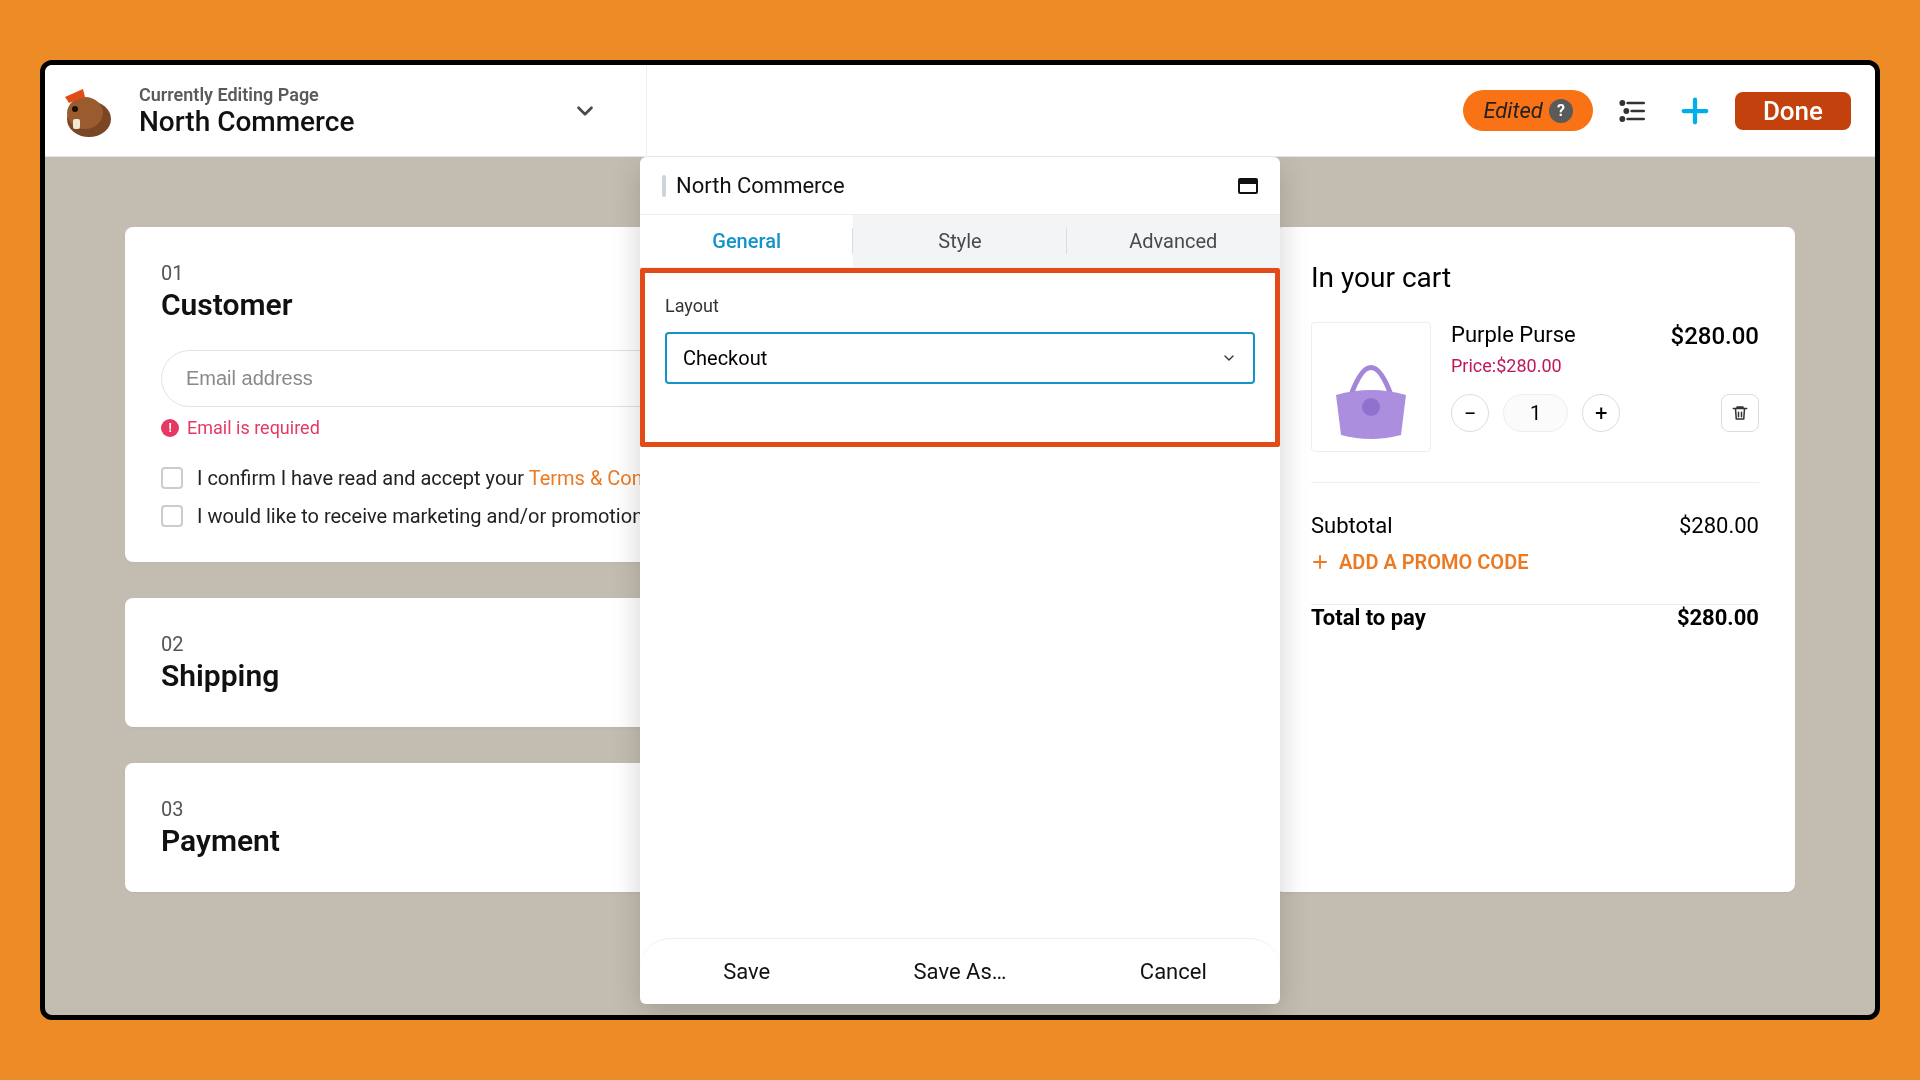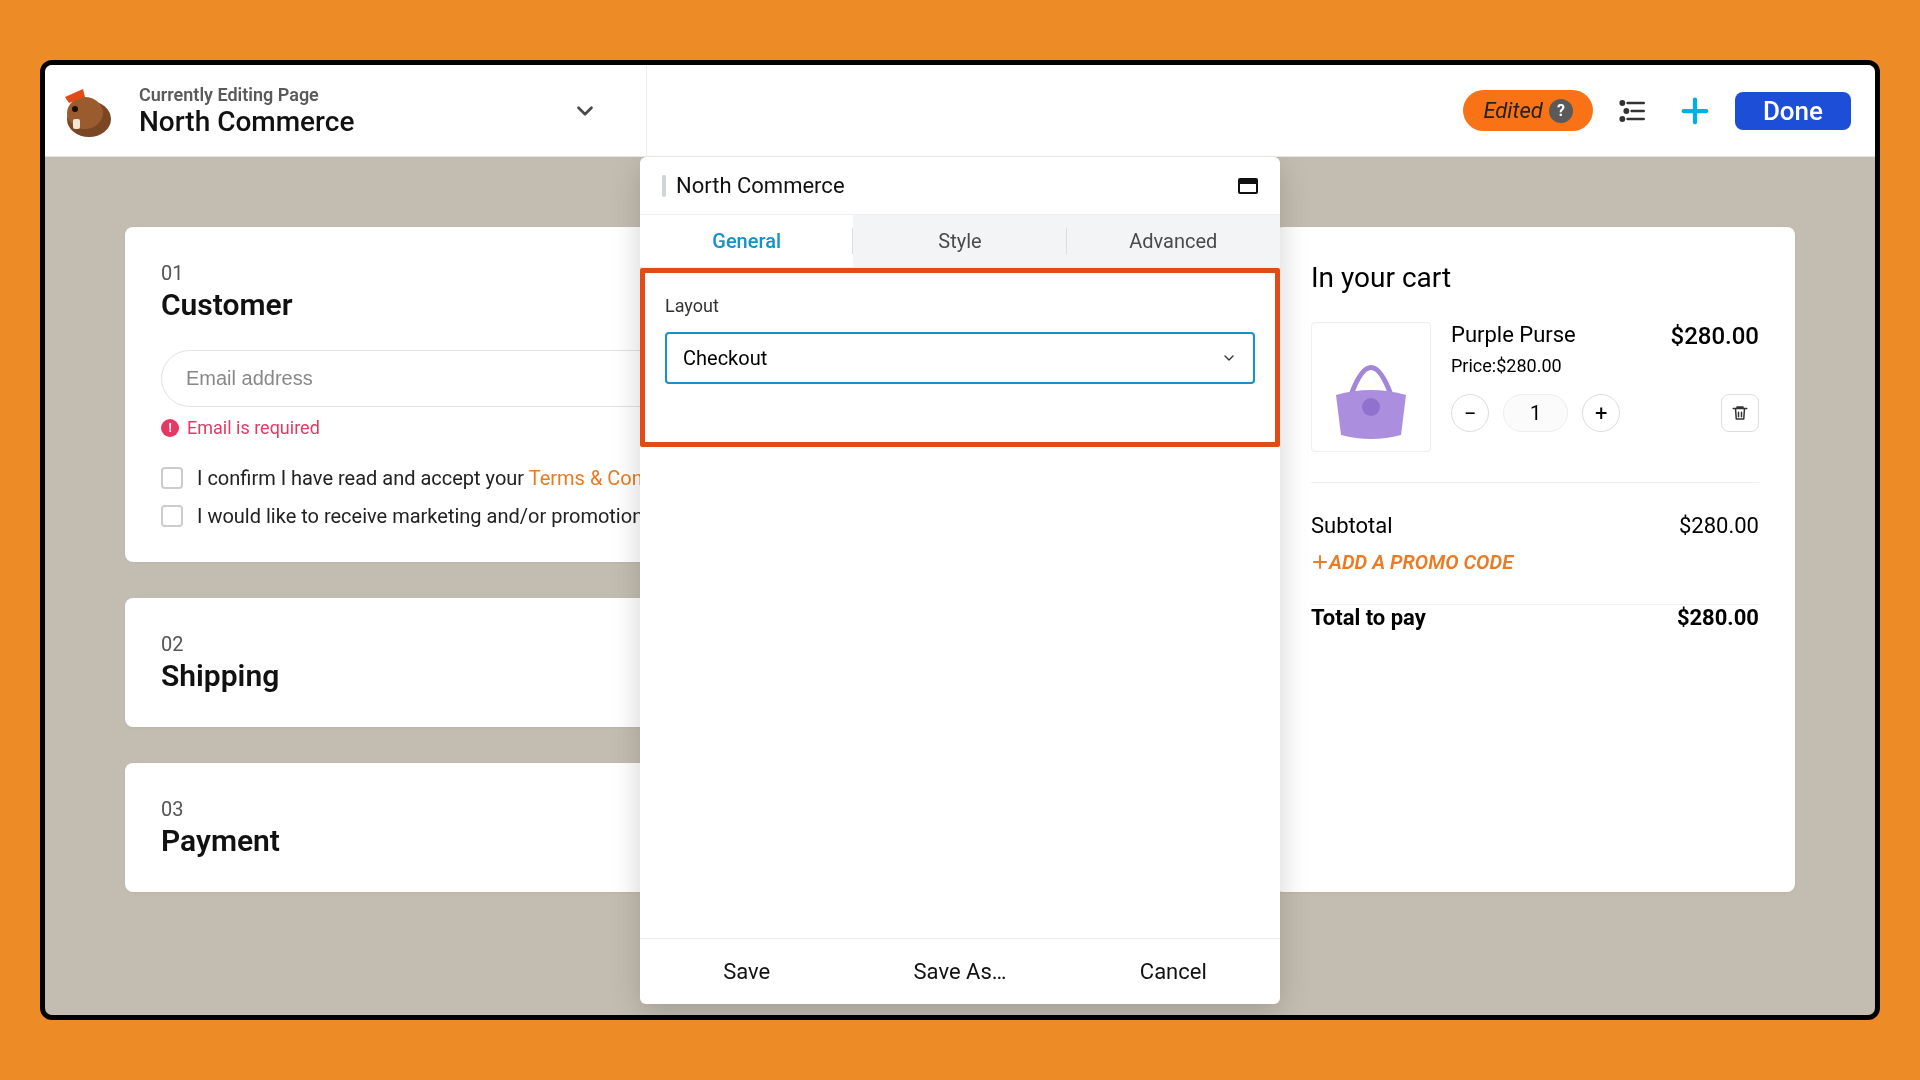--- a/index.html
+++ b/index.html
@@ -51,21 +51,21 @@
   }
   .help-dot {
     width:24px;height:24px;border-radius:50%;background:#5a5a5a;color:#fff;
     display:flex;align-items:center;justify-content:center;font-size:16px;font-weight:700;font-style:normal;
   }
   .icon-btn {
     width:44px;height:44px;display:flex;align-items:center;justify-content:center;
     cursor:pointer; color:#333;
   }
   .done-btn {
-    background:#1d4ed8; color:#fff; border-radius:8px;
+    background:#c2410c; color:#fff; border-radius:8px;
     font-size:26px; font-weight:500; padding:4px 28px; cursor:pointer;
   }
 
   
   .canvas {
     flex:1; padding: 70px 80px; position:relative; overflow:hidden;
   }
   .checkout {
     display:flex; gap:26px;
   }
@@ -90,37 +90,37 @@
 
   .right-col { width:520px; }
   .cart-title{ font-size:28px; font-weight:400; margin-bottom:28px;}
   .cart-item{ display:flex; gap:20px; }
   .cart-thumb{
     width:120px;height:130px;border:1px solid #eee;background:#fff;border-radius:4px;
     display:flex;align-items:flex-end;justify-content:center;padding-bottom:6px;
   }
   .cart-meta{ flex:1; }
   .cart-name{ font-size:22px; margin-bottom:8px;}
-  .cart-price-lbl{ font-size:18px; color:#000000;}
+  .cart-price-lbl{ font-size:18px; color:#be185d;}
   .cart-price{ font-size:24px; font-weight:500;}
   .qty-row{ display:flex; align-items:center; gap:14px; margin-top:18px;}
   .round-btn{
     width:38px;height:38px;border:1px solid #ddd;border-radius:50%;
     display:flex;align-items:center;justify-content:center;font-size:22px;cursor:pointer;background:#fff;
   }
   .qty-pill{
     border:1px solid #eee;background:#fbfbfb;border-radius:20px;padding:6px 26px;font-size:20px;
   }
   .trash-btn{
     width:38px;height:38px;border:1px solid #ddd;border-radius:8px;
     display:flex;align-items:center;justify-content:center;cursor:pointer;background:#fff;margin-left:auto;
   }
   .hr{ height:1px;background:#eee;margin:30px 0;}
   .sum-row{ display:flex;justify-content:space-between;font-size:22px;margin:8px 0;}
-  .promo{ display:flex;align-items:center;color:#eb7a23;font-weight:600;font-size:20px;margin-top:12px;cursor:pointer;font-style:italic;}
+  .promo{ display:flex;align-items:center;gap:10px;color:#eb7a23;font-weight:600;font-size:20px;margin-top:12px;cursor:pointer;}
   .total-row{ display:flex;justify-content:space-between;font-size:22px;font-weight:700;margin-top:30px;border-top:1px solid #eee;}
 
   
   .panel {
     position:absolute; top:0px; left:50%; transform:translateX(-50%);
     width:640px; background:#fff; border-radius:6px;
     box-shadow: 0 8px 30px rgba(0,0,0,0.18);
     display:flex; flex-direction:column;
     z-index:50;
   }
@@ -147,21 +147,21 @@
   .layout-block{
     border:5px solid #e24a17; border-radius:2px; margin:0; padding:22px 20px 58px 20px;
   }
   .layout-label{ font-size:18px; color:#333; margin-bottom:16px;}
   .layout-select{
     width:100%; border:2px solid #1493c8; border-radius:4px; padding:12px 16px;
     font-size:20px; display:flex; justify-content:space-between; align-items:center;
     cursor:pointer; background:#fff;
   }
   .panel-footer{
-    border-top:1px solid #eee; display:flex;
+    border-top:1px solid #eee; display:flex;border-radius:30px;
   }
   .panel-footer .fbtn{
     flex:1; text-align:center; padding:20px 0; font-size:22px; color:#111; cursor:pointer;
   }
 
   svg{display:block;}
 </style>
 </head>
 <body>
 

